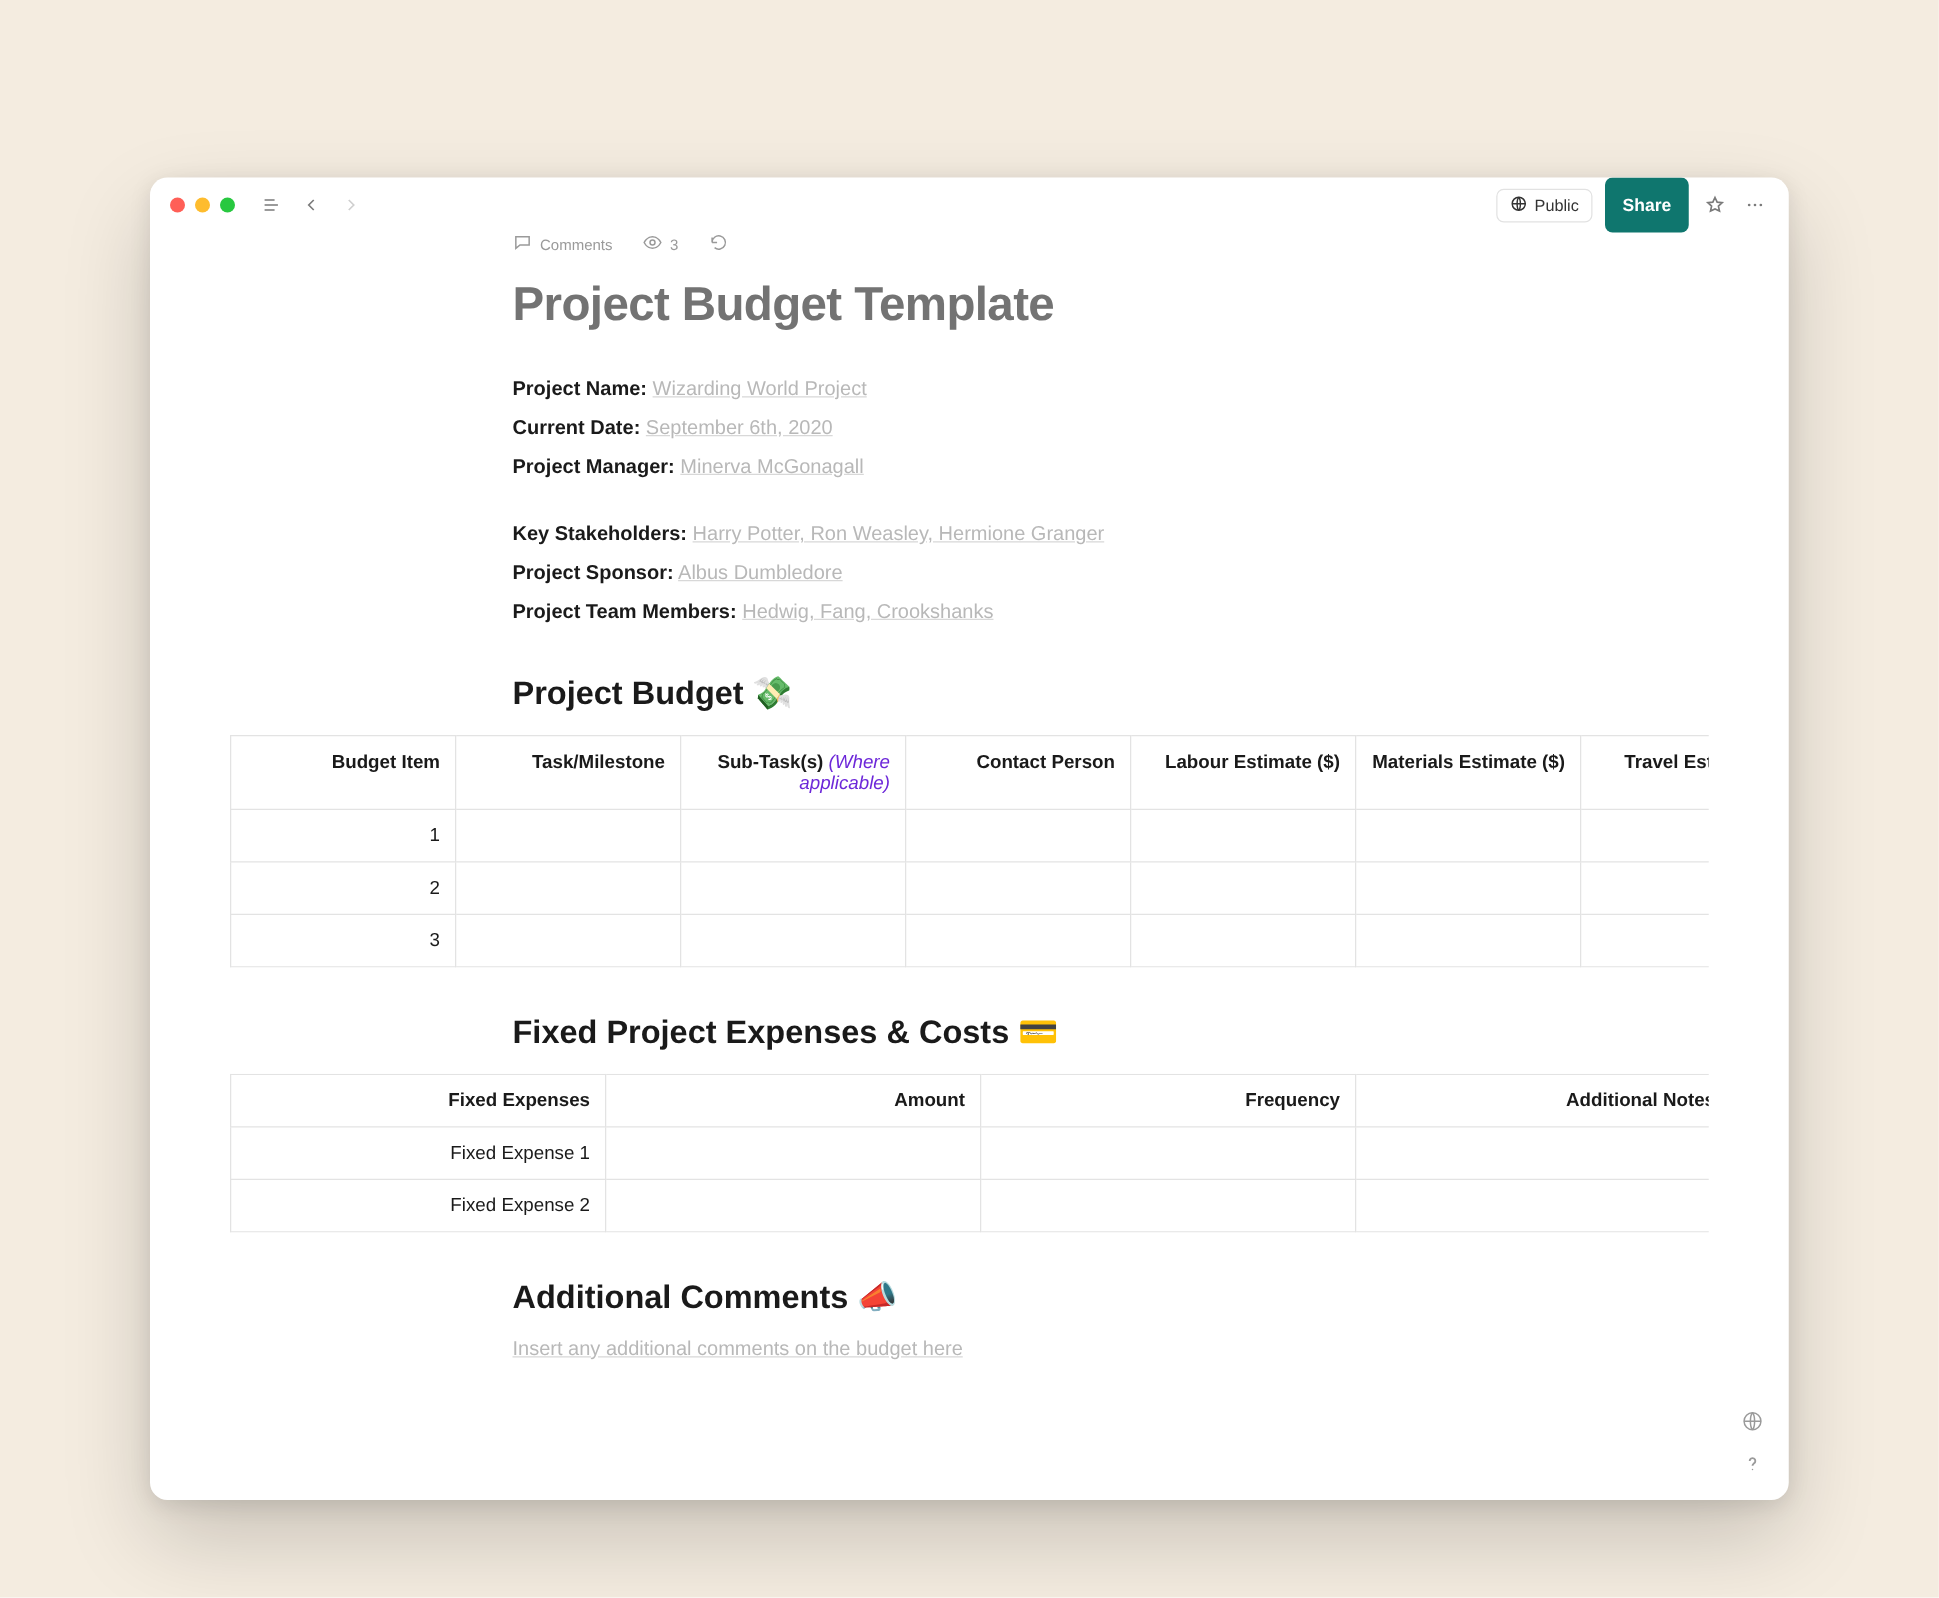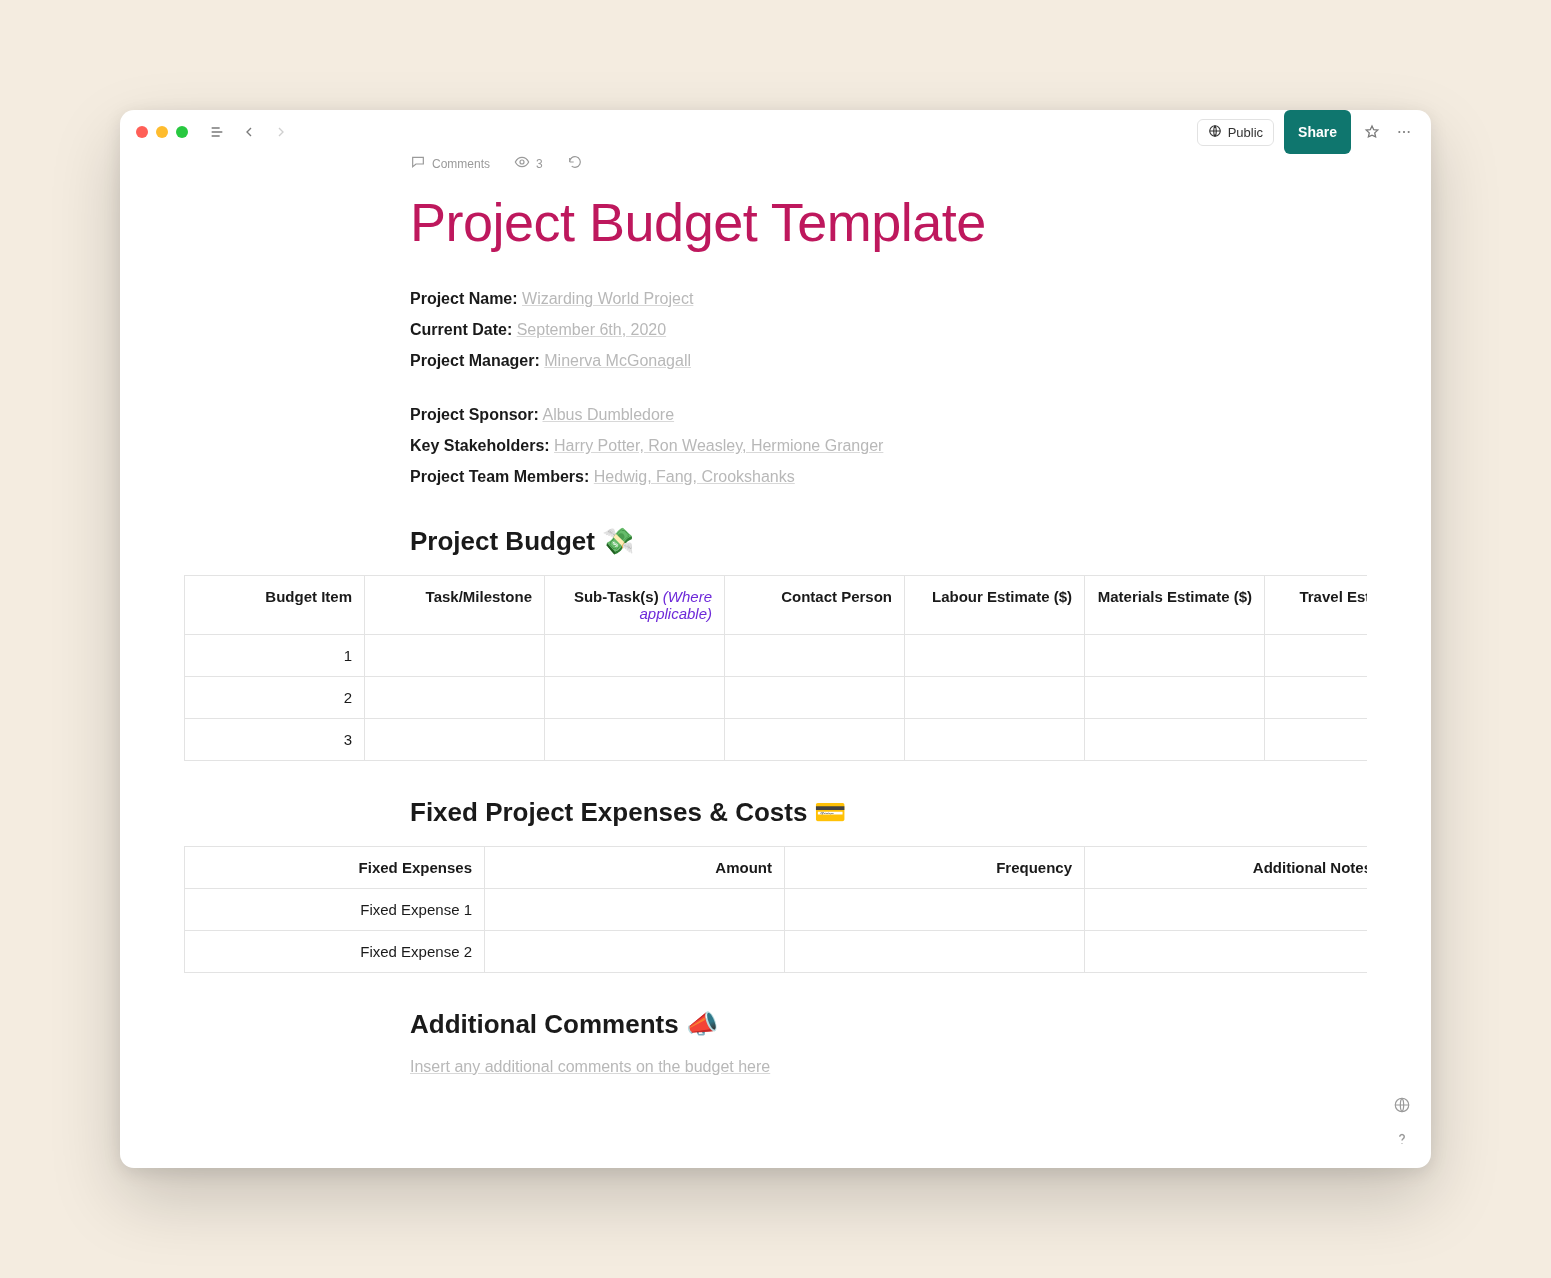--- a/index.html
+++ b/index.html
@@ -12,20 +12,21 @@
     color: #1a1a1a;
   }
   .window {
     width: 100%;
     height: 100%;
     background: #fff;
     border-radius: 14px;
     box-shadow: 0 30px 70px rgba(0,0,0,0.18), 0 4px 18px rgba(0,0,0,0.10);
     overflow: hidden;
     position: relative;
+    margin-top: 32px;
   }
   .titlebar {
     height: 44px;
     display: flex;
     align-items: center;
     padding: 0 16px;
     gap: 10px;
   }
   .traffic { display: flex; gap: 8px; margin-right: 8px; }
   .dot { width: 12px; height: 12px; border-radius: 50%; }
@@ -52,22 +53,22 @@
     position:absolute; top:44px; left:0; right:0; bottom:0; overflow:auto;
   }
   .narrow { margin-left: 290px; margin-right: 100px; }
   .meta-row {
     display:flex; align-items:center; gap:24px; color:#9a9a9a; font-size:12px;
     margin-bottom: 18px;
   }
   .meta-item { display:flex; align-items:center; gap:6px; cursor:pointer; }
   .meta-item svg { width:16px; height:16px; stroke:currentColor; fill:none; stroke-width:1.8; }
   .doc-title {
-    font-size: 54px; font-weight: 400; letter-spacing: -0.5px;
-    margin-bottom: 34px; color:#be185d;
+    font-size: 38px; font-weight: 700; letter-spacing: -0.5px;
+    margin-bottom: 34px; color:#737373;
   }
   .field-line { font-size:16px; margin-bottom:6px; line-height:1.55; }
   .field-line b { font-weight:700; }
   .placeholder { color:#b8b8b8; text-decoration: underline; text-decoration-color:#d8d8d8; cursor:text; }
   .gap { height: 24px; }
   .section-h {
     font-size: 26px; font-weight:700; margin: 36px 0 18px 0;
   }
   .table-wrap {
     margin: 0 64px;
@@ -201,26 +202,26 @@
         <span class="placeholder">September 6th, 2020</span>
       </div>
       <div class="field-line">
         <b>Project Manager:</b>
         <span class="placeholder">Minerva McGonagall</span>
       </div>
 
       <div class="gap"></div>
 
       <div class="field-line">
+        <b>Key Stakeholders:</b>
+        <span class="placeholder">Harry Potter, Ron Weasley, Hermione Granger</span>
+      </div>
+      <div class="field-line">
         <b>Project Sponsor:</b>
         <span class="placeholder">Albus Dumbledore</span>
-      </div>
-      <div class="field-line">
-        <b>Key Stakeholders:</b>
-        <span class="placeholder">Harry Potter, Ron Weasley, Hermione Granger</span>
       </div>
       <div class="field-line">
         <b>Project Team Members:</b>
         <span class="placeholder">Hedwig, Fang, Crookshanks</span>
       </div>
 
       <h2 class="section-h">Project Budget 💸</h2>
     </div>
 
     <div class="table-wrap">

